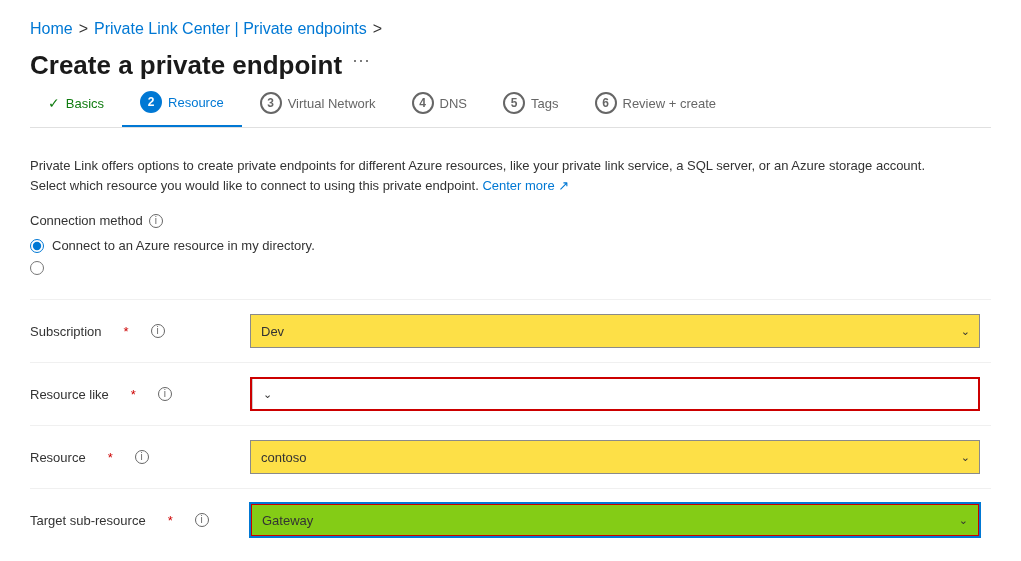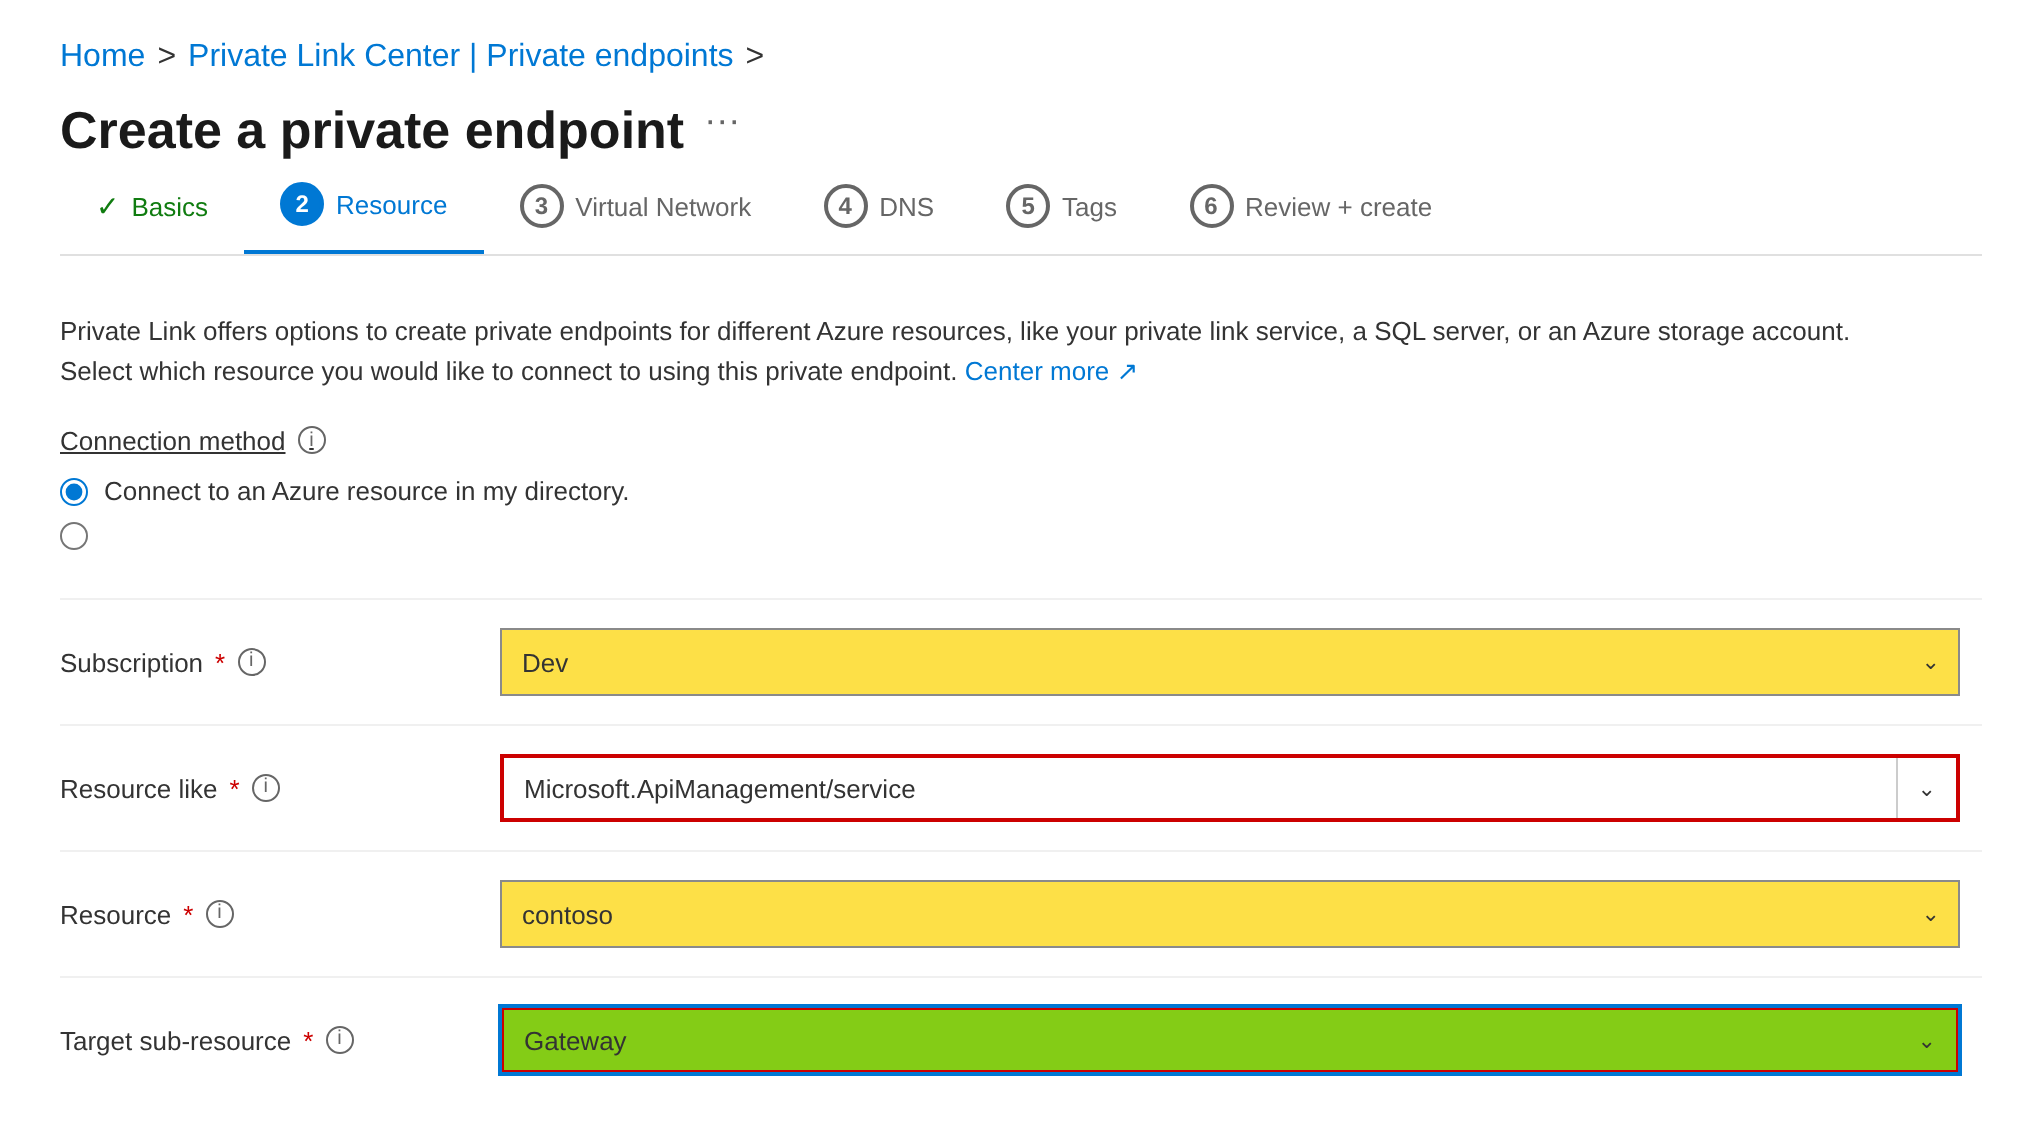--- a/index.html
+++ b/index.html
@@ -89,25 +89,25 @@
     }
     .description-text a {
       color: #0078d4;
       text-decoration: none;
     }
     .connection-method {
       margin-bottom: 24px;
     }
     .connection-label {
       display: flex;
+      align-items: center;
       gap: 6px;
       font-size: 13px;
       color: #333;
       margin-bottom: 10px;
-      text-decoration: underline;
     }
     .info-icon {
       width: 14px;
       height: 14px;
       border-radius: 50%;
       border: 1px solid #666;
       display: inline-flex;
       align-items: center;
       justify-content: center;
       font-size: 10px;
@@ -132,21 +132,21 @@
     .form-row {
       display: flex;
       align-items: center;
       padding: 14px 0;
       border-top: 1px solid #f0f0f0;
       gap: 20px;
     }
     .form-label {
       min-width: 200px;
       display: flex;
-      gap: 6px;
+      gap: 22px;
       font-size: 13px;
       color: #333;
     }
     .required-star {
       color: #c00;
     }
     .form-control-wrapper {
       flex: 1;
       max-width: 730px;
     }
@@ -317,21 +317,20 @@
   </div>
 
   <div class="form-row">
     <div class="form-label">
       <span>Resource like</span>
       <span class="required-star">*</span>
       <span class="info-icon">i</span>
     </div>
     <div class="form-control-wrapper">
       <div class="resource-type-box">
-        <span class="rt-value">Microsoft.ApiManagement/service</span>
         <span class="rt-chevron">⌄</span>
       </div>
     </div>
   </div>
 
   <div class="form-row">
     <div class="form-label">
       <span>Resource</span>
       <span class="required-star">*</span>
       <span class="info-icon">i</span>

